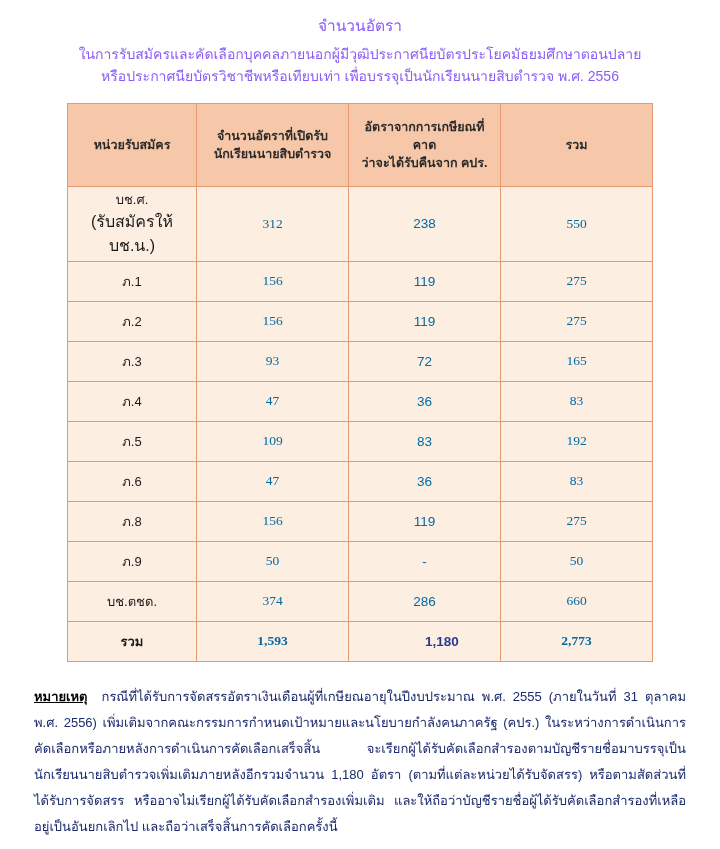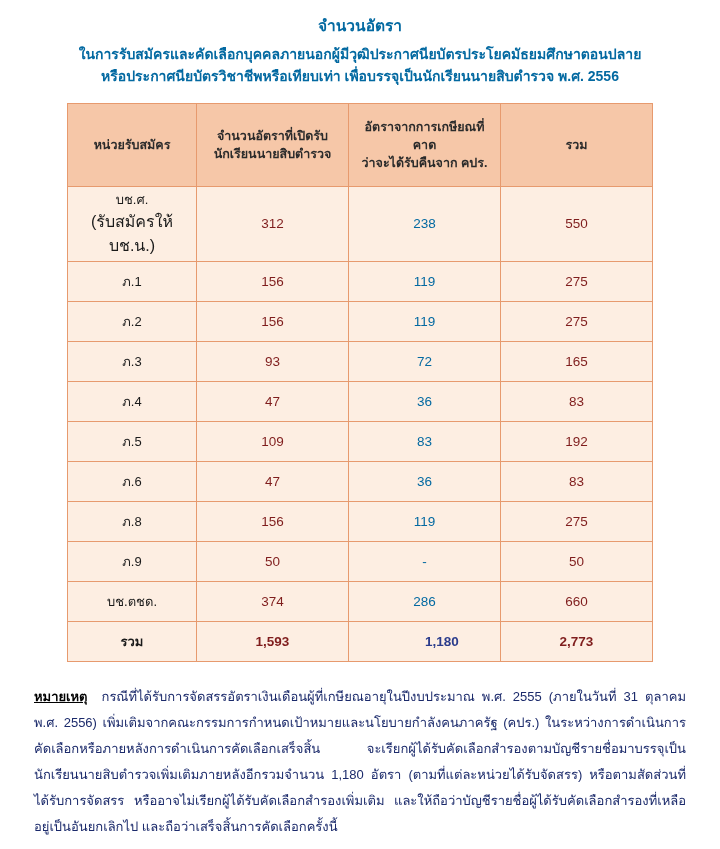--- a/index.html
+++ b/index.html
@@ -16,22 +16,22 @@
   .page {
     width: 720px;
     box-sizing: border-box;
     padding: 14px 28px 18px 28px;
   }
   .title-block {
     text-align: center;
     margin-bottom: 16px;
   }
   .title-line {
-    font-weight: bold;
-    color: #0369a1;
+    font-weight: normal;
+    color: #8b5cf6;
     line-height: 1.55;
   }
   .title-line.l1 { font-size: 15.5px; margin-bottom: 6px; }
   .title-line.l2 { font-size: 14px; }
   .title-line.l3 { font-size: 14px; }
 
   table.data {
     border-collapse: collapse;
     width: 585px;
     margin: 6px auto 0 auto;
@@ -72,21 +72,22 @@
   table.data tbody td.unit {
     color: #1a1a1a;
     font-size: 13px;
     margin-top: 8px;
   }
   table.data tbody td.unit .sub {
     display: block;
     font-size: 16px;
   }
   table.data tbody td.num-dark {
-    color: #7f1d1d;
+    color: #0369a1;
+    font-family: Liberation Serif, serif;
   }
   table.data tbody td.num-blue {
     color: #0369a1;
   }
   table.data tbody tr.total-row td {
     font-weight: bold;
     background: #fdeee2;
   }
   table.data tbody tr.total-row td.num-blue {
     color: #2b3c8c;

